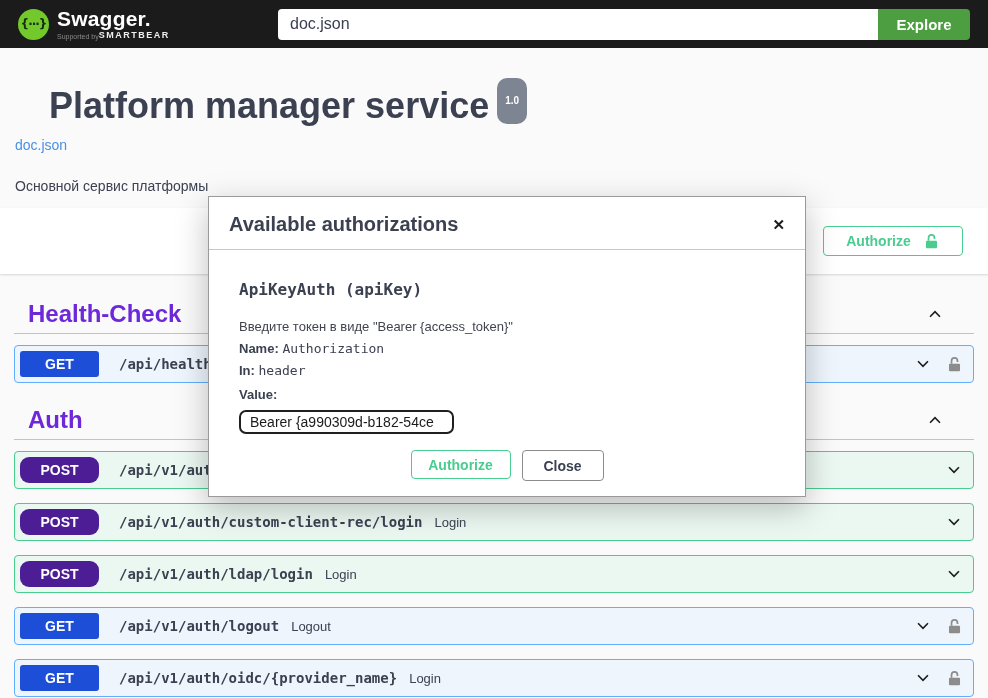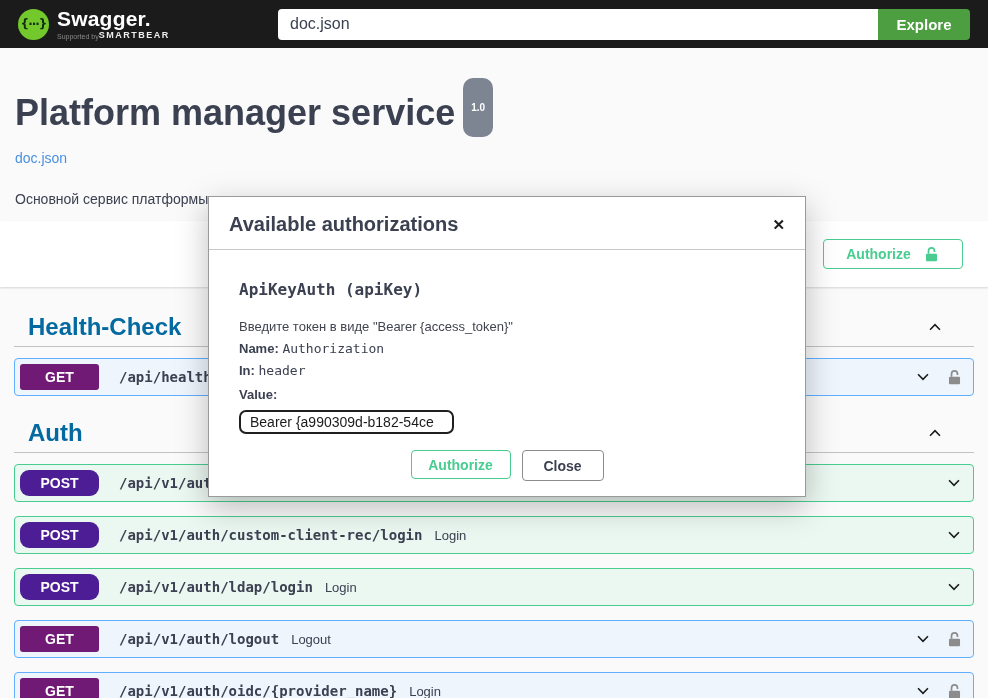--- a/index.html
+++ b/index.html
@@ -41,21 +41,21 @@
   }
   .explore-btn {
     width: 92px; height: 31px; border: none; cursor: pointer;
     border-radius: 0 4px 4px 0; background: #4d9e41;
     color: #ffffff; font-weight: bold; font-size: 15px;
     font-family: "Liberation Sans", sans-serif;
   }
 
   
   .info { padding: 38px 15px 0 15px; }
-  .title { font-size: 36px; font-weight: bold; color: #3b4151; line-height: 53px; }
+  .title { font-size: 36px; font-weight: bold; color: #3b4151; line-height: 40px; margin-left: 34px; }
   .version-badge {
     display: inline-block; background: #7d8492; color: #ffffff;
     font-size: 10px; font-weight: bold; padding: 3px 8px;
     border-radius: 10px; vertical-align: top; position: relative; top: -8px; margin-left: 8px;
   }
   .base-url { margin-top: 6px; font-size: 12px; color: #3b4151; }
   .spec-link { display: inline-block; margin-top: 5px; font-size: 14px; color: #4990e2; text-decoration: none; cursor: pointer; }
   .description { margin-top: 24px; padding-bottom: 14px; font-size: 14px; color: #3b4151; }
 
   
@@ -74,37 +74,37 @@
   .authorize-main { width: 140px; height: 30px; }
 
   
   .wrapper { padding: 0 14px; }
   .opblock-tag {
     display: flex; align-items: center; height: 40px;
     border-bottom: 1px solid rgba(59,65,81,.3); cursor: pointer;
   }
   .tag-1 { margin-top: 20px; }
   .tag-2 { margin-top: 17px; }
-  .opblock-tag h3 { font-size: 24px; font-weight: bold; color: #0369a1; padding-left: 14px; }
+  .opblock-tag h3 { font-size: 24px; font-weight: bold; color: #6d28d9; padding-left: 14px; }
   .tag-arrow { margin-left: auto; margin-right: 30px; display: flex; }
 
   .opblock {
     height: 38px; border-radius: 4px; display: flex; align-items: center;
     padding: 0 10px 0 5px; cursor: pointer; margin-top: 14px;
   }
   .opblock.first { margin-top: 11px; }
   .opblock.get  { background: #eef5fd; border: 1px solid #61affe; }
   .opblock.post { background: #ebf7f1; border: 1px solid #49cc90; }
   .method-badge {
     width: 79px; height: 26px; border-radius: 3px;
     color: #ffffff; font-weight: bold; font-size: 14px;
     display: flex; align-items: center; justify-content: center;
     font-family: "Liberation Sans", sans-serif;
   }
-  .method-badge.get  { background: #701a75; }
+  .method-badge.get  { background: #1d4ed8; }
   .method-badge.post { background: #4c1d95; border-radius: 9px; }
   .op-path {
     margin-left: 20px; font-family: "DejaVu Sans Mono", monospace;
     font-weight: bold; font-size: 14px; color: #3b4151;
   }
   .op-summary { margin-left: 12px; font-size: 13px; color: #3b4151; }
   .op-right { margin-left: auto; display: flex; align-items: center; gap: 14px; }
 
   
   .modal {

